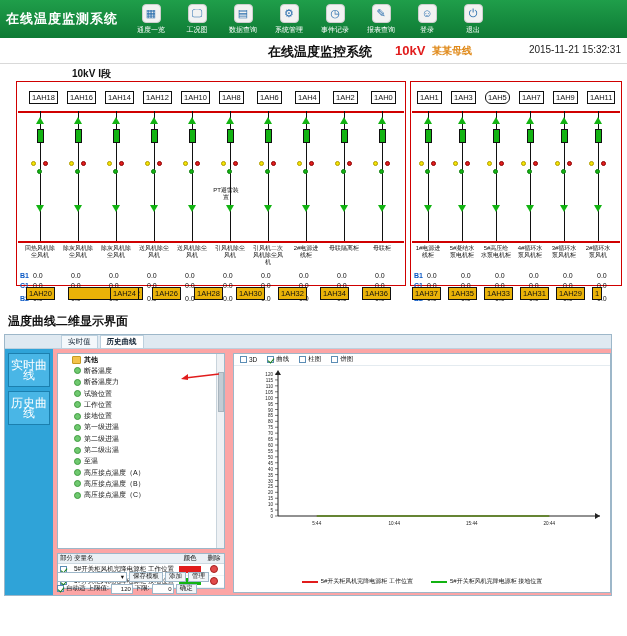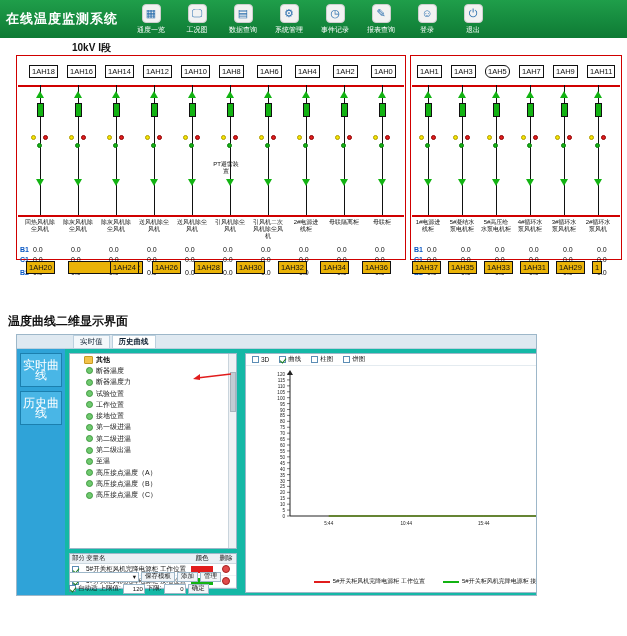--- a/index.html
+++ b/index.html
@@ -193,25 +193,25 @@
   .section-caption {
     font-size: 12px;
     font-weight: bold;
     color: #111;
     margin: 10px 0 4px 8px;
   }
 
   
   .curve-window {
     position: relative;
-    margin-left: 16px;
-    width: 521px;
+    margin-left: 4px;
+    width: 608px;
     height: 262px;
     border: 1px solid #9db7c9;
-    background: #14b8a6;
+    background: #fca5a5;
     overflow: hidden;
   }
   .cw-tabs {
     height: 14px;
     background: #dfe9f1;
     border-bottom: 1px solid #bcd0de;
     display: flex;
     align-items: flex-end;
     padding-left: 56px;
   }
@@ -438,20 +438,26 @@
         <div class="tb-ico">☺</div>
         <div class="tb-lbl">登录</div>
       </div>
       <div class="tb-item">
         <div class="tb-ico">⏻</div>
         <div class="tb-lbl">退出</div>
       </div>
     </div>
   </div>
 
+  <div class="subheader">
+    <div class="sh-title">在线温度监控系统</div>
+    <div class="sh-kv">10kV</div>
+    <div class="sh-sub">某某母线</div>
+    <div class="sh-time">2015-11-21 15:32:31</div>
+  </div>
 
   <div class="diagram">
     <div class="seg-label" style="left:72px; top:2px;">10kV I段</div>
 
     <div class="red-frame" style="left:16px; top:16px; width:390px; height:205px;"></div>
     <div class="red-frame" style="left:410px; top:16px; width:212px; height:205px;"></div>
 
     <div class="busbar" style="left:18px; top:46px; width:386px;"></div>
     <div class="busbar" style="left:412px; top:46px; width:208px;"></div>
     <div class="busbar" style="left:18px; top:176px; width:386px;"></div>

